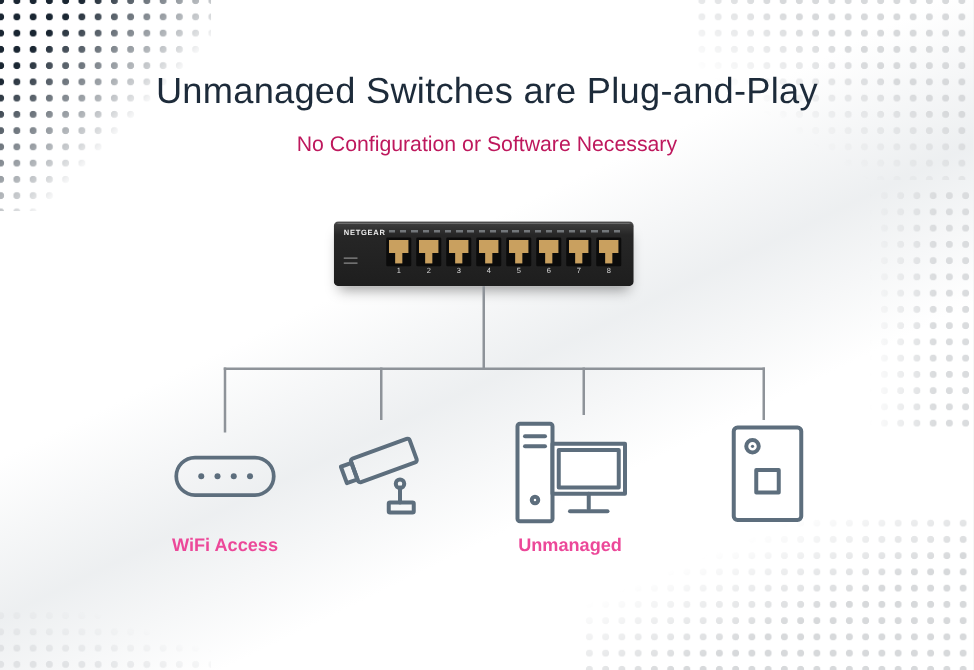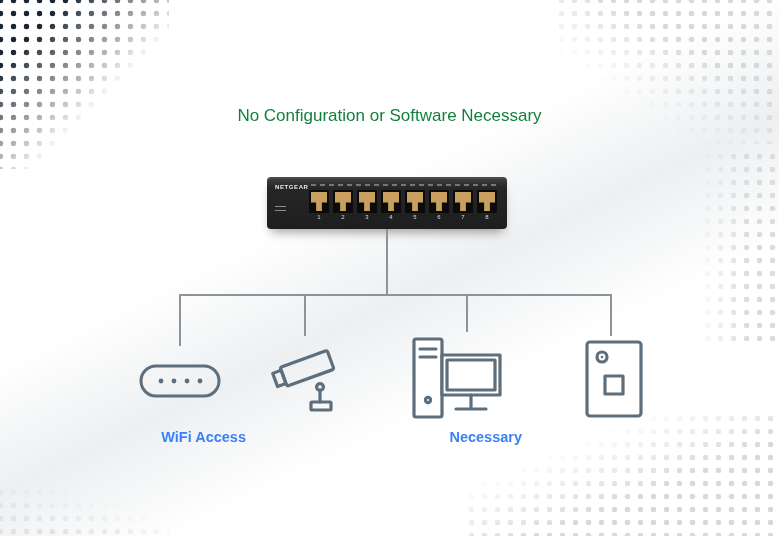--- a/index.html
+++ b/index.html
@@ -37,21 +37,21 @@
     mask-image:linear-gradient(to bottom left,transparent 30%,#000 75%); }
 
   
   .title {
     position:absolute; top:57px; left:0; width:100%;
     text-align:center; font-size:29px; font-weight:500;
     color:#1d2b3a; letter-spacing:0.2px;
   }
   .subtitle {
     position:absolute; top:106px; left:0; width:100%;
-    text-align:center; font-size:17px; font-weight:400; color:#15803d;
+    text-align:center; font-size:17px; font-weight:400; color:#be185d;
   }
 
   
   .switch {
     position:absolute; left:267px; top:177px; width:240px; height:52px;
     background:linear-gradient(#3d3d3d 0%, #262626 18%, #1e1e1e 100%);
     border-radius:4px; border-top:2px solid #4b4b4b;
     box-shadow:0 7px 10px -4px rgba(0,0,0,0.38);
     box-sizing:border-box;
   }
@@ -84,40 +84,41 @@
   .bus   { left:179px; top:294px; width:433px; height:2px; }
   .drop1 { left:179px; top:294px; width:2px; height:52px; }
   .drop2 { left:304px; top:294px; width:2px; height:42px; }
   .drop3 { left:466px; top:294px; width:2px; height:38px; }
   .drop4 { left:610px; top:294px; width:2px; height:42px; }
 
   
   .icon { position:absolute; }
   .icon svg { display:block; }
   .device-label {
-    position:absolute; top:429px; width:132px; text-align:right;
-    font-size:14.5px; font-weight:700; color:#3b82f6;
+    position:absolute; top:429px; width:132px; text-align:center;
+    font-size:14.5px; font-weight:700; color:#ec4899;
   }
   .lbl-wifi { left:114px; }
   .lbl-cam  { left:245px; top:427px; }
   .lbl-comp { left:390px; }
   .lbl-nas  { left:548px; top:431px; }
 </style>
 </head>
 <body>
 
 <div class="canvas">
 
   <div class="band"></div>
   <div class="dots dots-tl"></div>
   <div class="dots dots-tr"></div>
   <div class="dots dots-mr"></div>
   <div class="dots dots-br"></div>
   <div class="dots dots-bl"></div>
 
+  <div class="title">Unmanaged Switches are Plug-and-Play</div>
   <div class="subtitle">No Configuration or Software Necessary</div>
 
   <div class="switch">
     <div class="brand">NETGEAR</div>
     <div class="leds">
         <div></div>
         <div></div>
       </div>
     <div class="ports-col">
       <div class="spec-line"></div>
@@ -201,21 +202,21 @@
         <line x1="16" y1="15" x2="32" y2="15"></line>
         <line x1="16" y1="23" x2="32" y2="23"></line>
         <circle cx="24" cy="66" r="2.6"></circle>
         <rect x="38" y="21" width="58" height="40" fill="#ffffff"></rect>
         <rect x="43" y="26" width="48" height="30"></rect>
         <line x1="67" y1="61" x2="67" y2="73"></line>
         <line x1="52" y1="75" x2="82" y2="75"></line>
       </g>
     </svg>
   </div>
-  <div class="device-label lbl-comp">Necessary</div>
+  <div class="device-label lbl-comp">Unmanaged</div>
 
   <div class="icon" style="left:581px; top:338px;">
     <svg width="66" height="84" viewBox="0 0 66 84">
       <g fill="none" stroke="#5d6e7d" stroke-width="3.2" stroke-linejoin="round">
         <rect x="6" y="4" width="54" height="74" rx="3" fill="#ffffff"></rect>
         <circle cx="21" cy="19" r="5"></circle>
         <circle cx="21" cy="19" r="1.3" fill="#5d6e7d" stroke="none"></circle>
         <rect x="24" y="38" width="18" height="18"></rect>
       </g>
     </svg>

